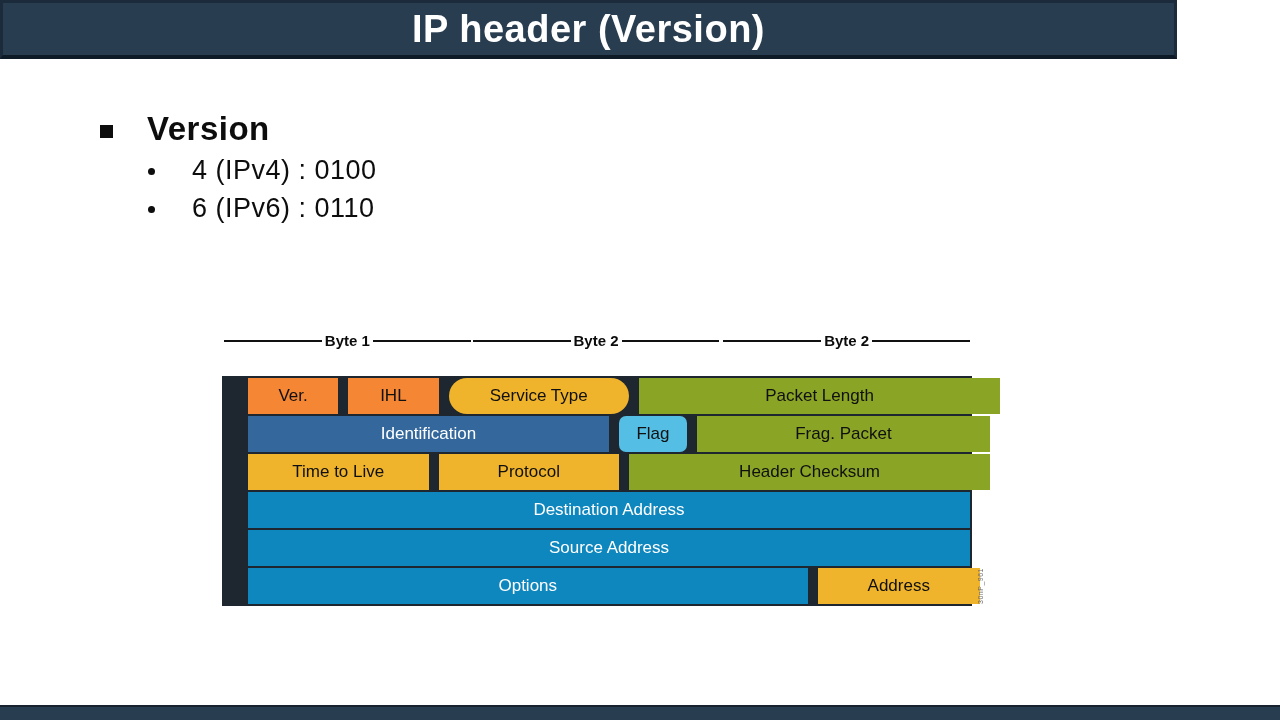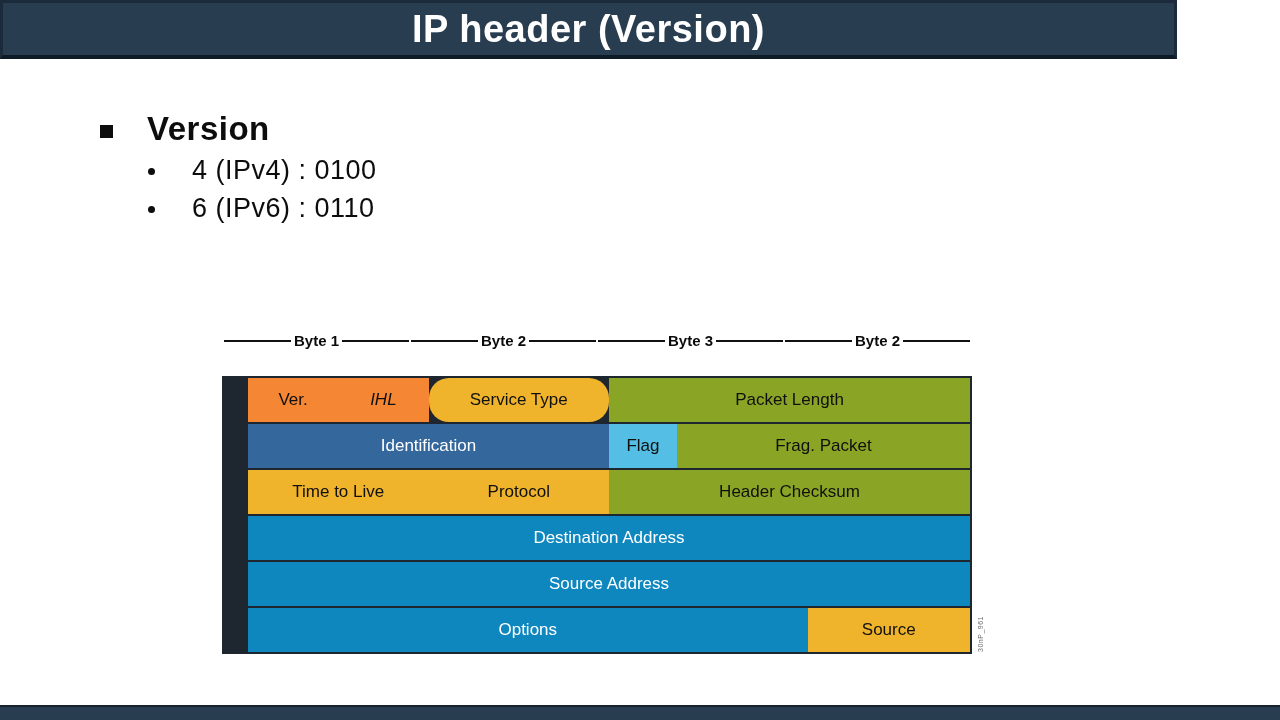--- a/index.html
+++ b/index.html
@@ -49,21 +49,21 @@
   .tick { width:2px; background:#111111; flex:0 0 auto; }
   .byte-seg { flex:1 1 0; display:flex; align-items:center; }
   .byte-seg .ln { flex:1; height:2px; background:#111111; }
   .byte-label {
     font-size:15px; font-weight:700; color:#0b0b0b; padding:0 3px; white-space:nowrap;
   }
 
   .ip-table {
     background:#1e2630; padding:2px; display:flex; flex-direction:column; gap:2px;
   }
-  .ip-row { display:flex; gap:0; height:44px;padding-left:24px; }
+  .ip-row { display:flex; gap:10px; height:36px;padding-left:24px; }
   .cell {
     display:flex; align-items:center; justify-content:center;
     font-size:17px; color:#101010; overflow:hidden; white-space:nowrap;
   }
   .c-orange    { background:#f58634; }
   .c-amber     { background:#efb42c; }
   .c-olive     { background:#8aa426; }
   .c-steel     { background:#34689c; color:#ffffff; }
   .c-lightblue { background:#54bee4; }
   .c-blue      { background:#0e86be; color:#ffffff; }
@@ -104,59 +104,54 @@
       <span class="byte-label">Byte 1</span>
       <span class="ln"></span>
     </div>
     <div class="tick"></div>
     <div class="byte-seg">
       <span class="ln"></span>
       <span class="byte-label">Byte 2</span>
       <span class="ln"></span>
     </div>
     <div class="tick"></div>
-    <div class="byte-seg">
-      <span class="ln"></span>
-      <span class="byte-label">Byte 3</span>
-      <span class="ln"></span>
-    </div>
     <div class="tick"></div>
     <div class="byte-seg">
       <span class="ln"></span>
       <span class="byte-label">Byte 2</span>
       <span class="ln"></span>
     </div>
     <div class="tick"></div>
   </div>
 
   <div class="ip-table">
       <div class="ip-row">
         <div class="cell c-orange" style="flex: 0 0 12.5%; width: 12.5%;">Ver.</div>
-        <div class="cell c-orange" style="flex: 0 0 12.5%; width: 12.5%; font-style: italic;">IHL</div>
+        <div class="cell c-orange" style="flex: 0 0 12.5%; width: 12.5%;">IHL</div>
         <div class="cell c-amber" style="flex: 0 0 25%; width: 25%; border-radius: 20px;">Service Type</div>
         <div class="cell c-olive" style="flex: 0 0 50%; width: 50%;">Packet Length</div>
       </div>
       <div class="ip-row">
         <div class="cell c-steel" style="flex: 0 0 50%; width: 50%;">Identification</div>
-        <div class="cell c-lightblue" style="flex: 0 0 9.4%; width: 9.4%;">Flag</div>
+        <div class="cell c-lightblue" style="flex: 0 0 9.4%; width: 9.4%; border-radius: 7px;">Flag</div>
         <div class="cell c-olive" style="flex: 0 0 40.6%; width: 40.6%;">Frag. Packet</div>
       </div>
       <div class="ip-row">
         <div class="cell c-amber" style="flex: 0 0 25%; width: 25%;">Time to Live</div>
         <div class="cell c-amber" style="flex: 0 0 25%; width: 25%;">Protocol</div>
         <div class="cell c-olive" style="flex: 0 0 50%; width: 50%;">Header Checksum</div>
       </div>
       <div class="ip-row">
         <div class="cell c-blue" style="flex: 0 0 100%; width: 100%;">Destination Address</div>
       </div>
       <div class="ip-row">
         <div class="cell c-blue" style="flex: 0 0 100%; width: 100%;">Source Address</div>
       </div>
       <div class="ip-row">
         <div class="cell c-blue" style="flex: 0 0 77.5%; width: 77.5%;">Options</div>
-        <div class="cell c-amber" style="flex: 0 0 22.5%; width: 22.5%;">Source</div>
+        <div class="cell c-amber" style="flex: 0 0 22.5%; width: 22.5%;">Address</div>
       </div>
     </div>
 
   <span class="figure-id">30nP_961</span>
 </section>
 
 <footer class="footer-bar"></footer>
 
 </body></html>

